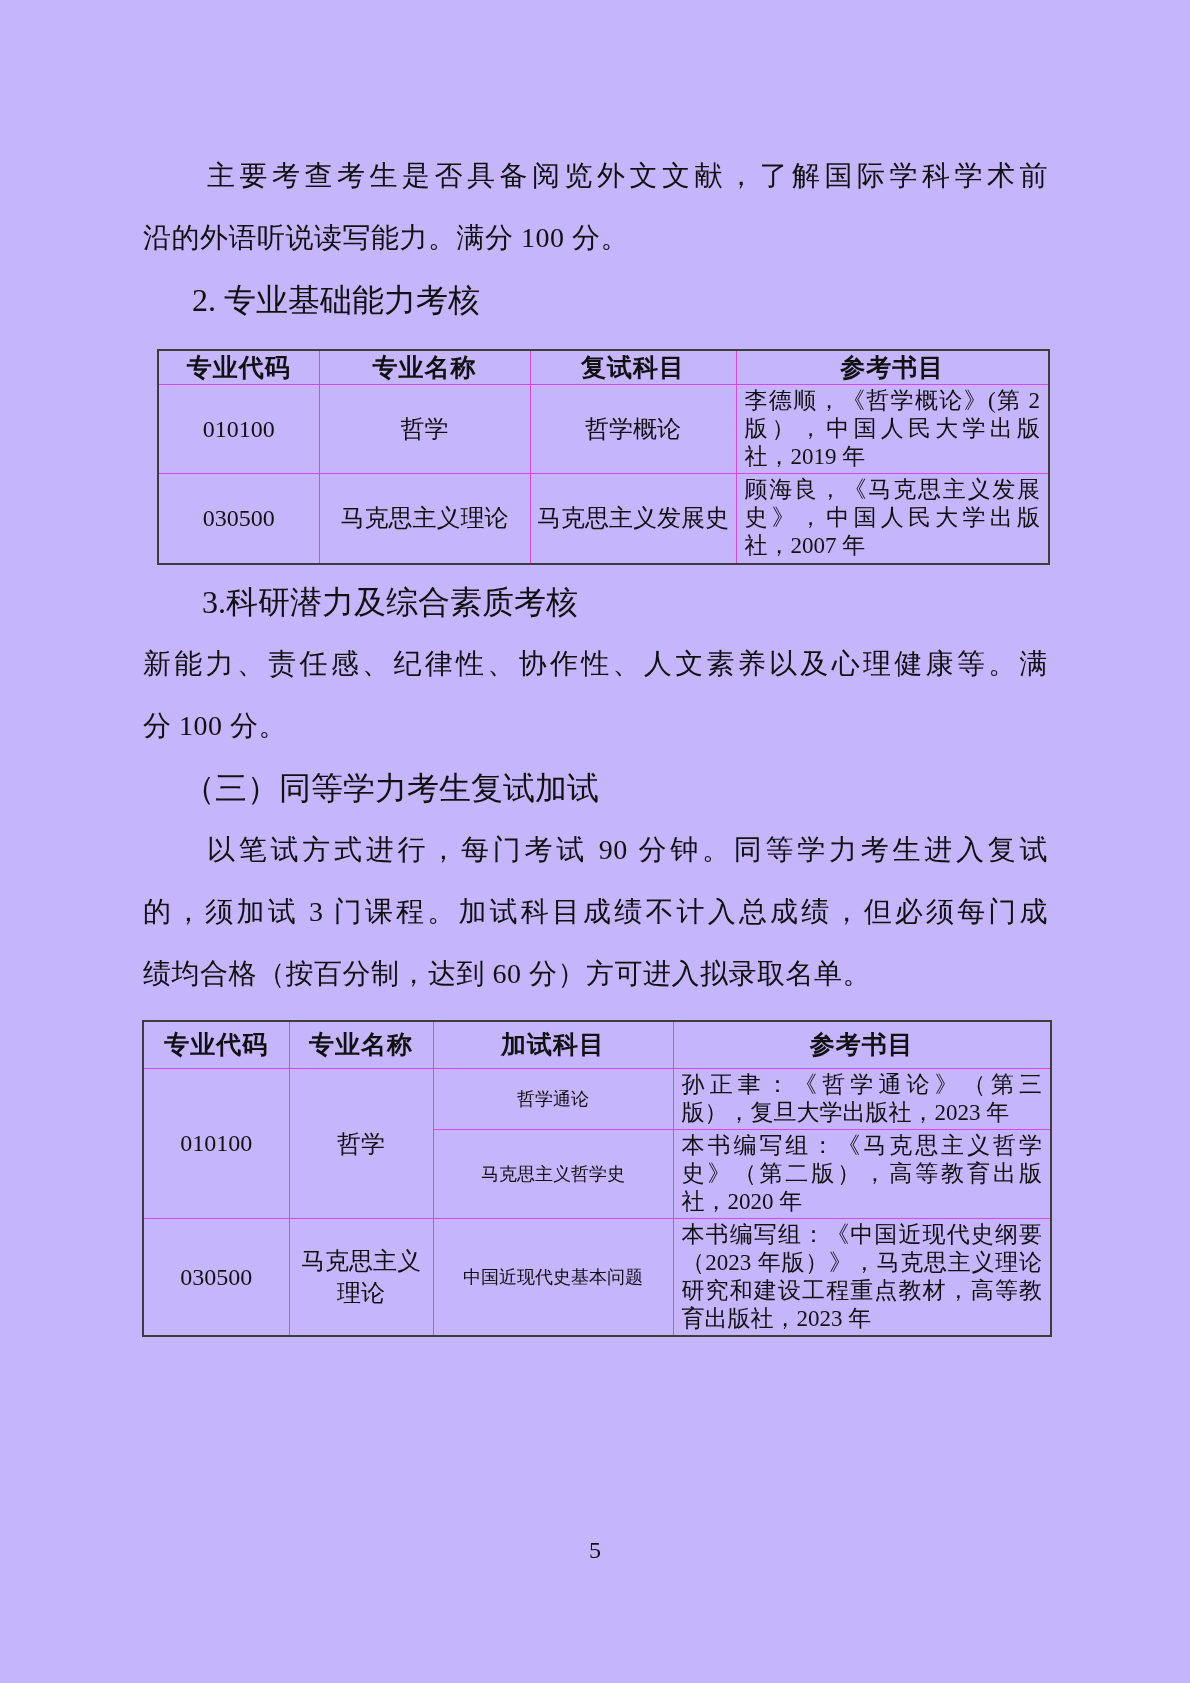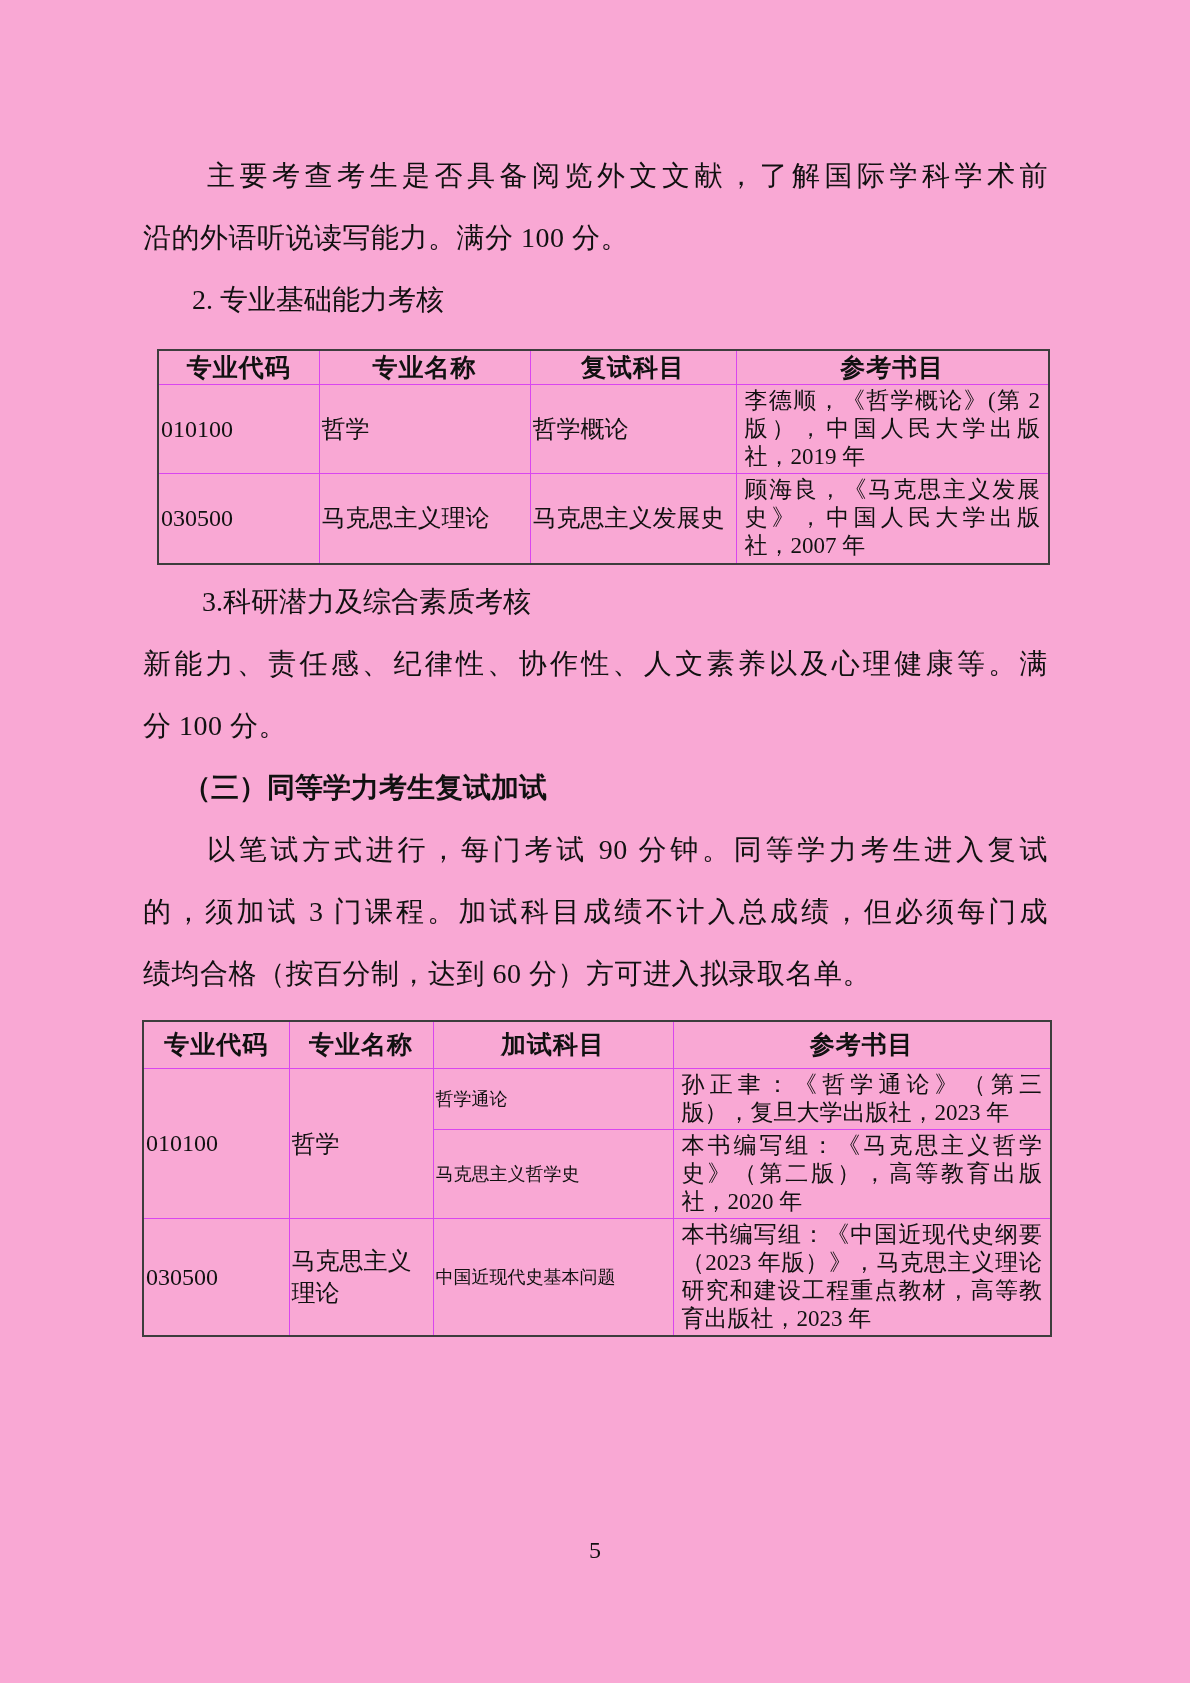--- a/index.html
+++ b/index.html
@@ -1,21 +1,21 @@
 <!DOCTYPE html>
 <html><head>
 <meta charset="utf-8">
 <style>
   * { margin: 0; padding: 0; box-sizing: border-box; }
   html, body { background: #e8e8e8; }
   .page {
     position: relative;
     width: 1190px;
     height: 1683px;
-    background: #f9a8d4;
+    background: #c4b5fd;
     margin: 0 auto;
     font-family: "Liberation Serif", "DejaVu Serif", serif;
     color: #111111;
     overflow: hidden;
   }
   .content {
     position: absolute;
     top: 145px;
     left: 143px;
     width: 905px;
@@ -25,27 +25,27 @@
     line-height: 62px;
     height: 62px;
     text-align: justify;
     text-align-last: justify;
     white-space: nowrap;
     letter-spacing: 0.5px;
   }
   .pline.first { text-indent: 64px; }
   .pline.last { text-align-last: left; white-space: normal; }
   .heading {
-    font-size: 28px;
+    font-size: 32px;
     line-height: 62px;
     height: 62px;
   }
   .heading.h-num2 { padding-left: 49px; }
   .heading.h-num3 { padding-left: 59px; margin-top: 6px; }
-  .heading.h-sub3 { padding-left: 40px; font-weight: bold; }
+  .heading.h-sub3 { padding-left: 40px; font-weight: normal; }
 
   table { border-collapse: collapse; table-layout: fixed; }
   td, th { border: 1px solid #d946ef; vertical-align: middle; }
   table.doc-table { border: 2px solid #3d3d3d; }
 
   .t1 { margin: 18px 0 0 14px; width: 891px; }
   .t1 col.c1 { width: 161px; } .t1 col.c2 { width: 211px; }
   .t1 col.c3 { width: 206px; } .t1 col.c4 { width: 313px; }
   .t1 tr.hdr th { height: 33px; }
   .t1 tr.r1 td { height: 84px; border-radius: 16px; }
@@ -60,20 +60,21 @@
   .t2 tr.r3 td { height: 103px; }
 
   th.cell-header {
     font-size: 25px;
     font-weight: bold;
     text-align: center;
     letter-spacing: 1px;
   }
   td.cell-center {
     font-size: 24px;
+    text-align: center;
     padding: 12px 2px;
   }
   .t2 td.cell-subject { font-size: 18px; white-space: nowrap; }
   td.cell-ref {
     font-size: 23px;
     line-height: 28px;
     text-align: justify;
     padding: 2px 8px;
     letter-spacing: 0px;
   }

